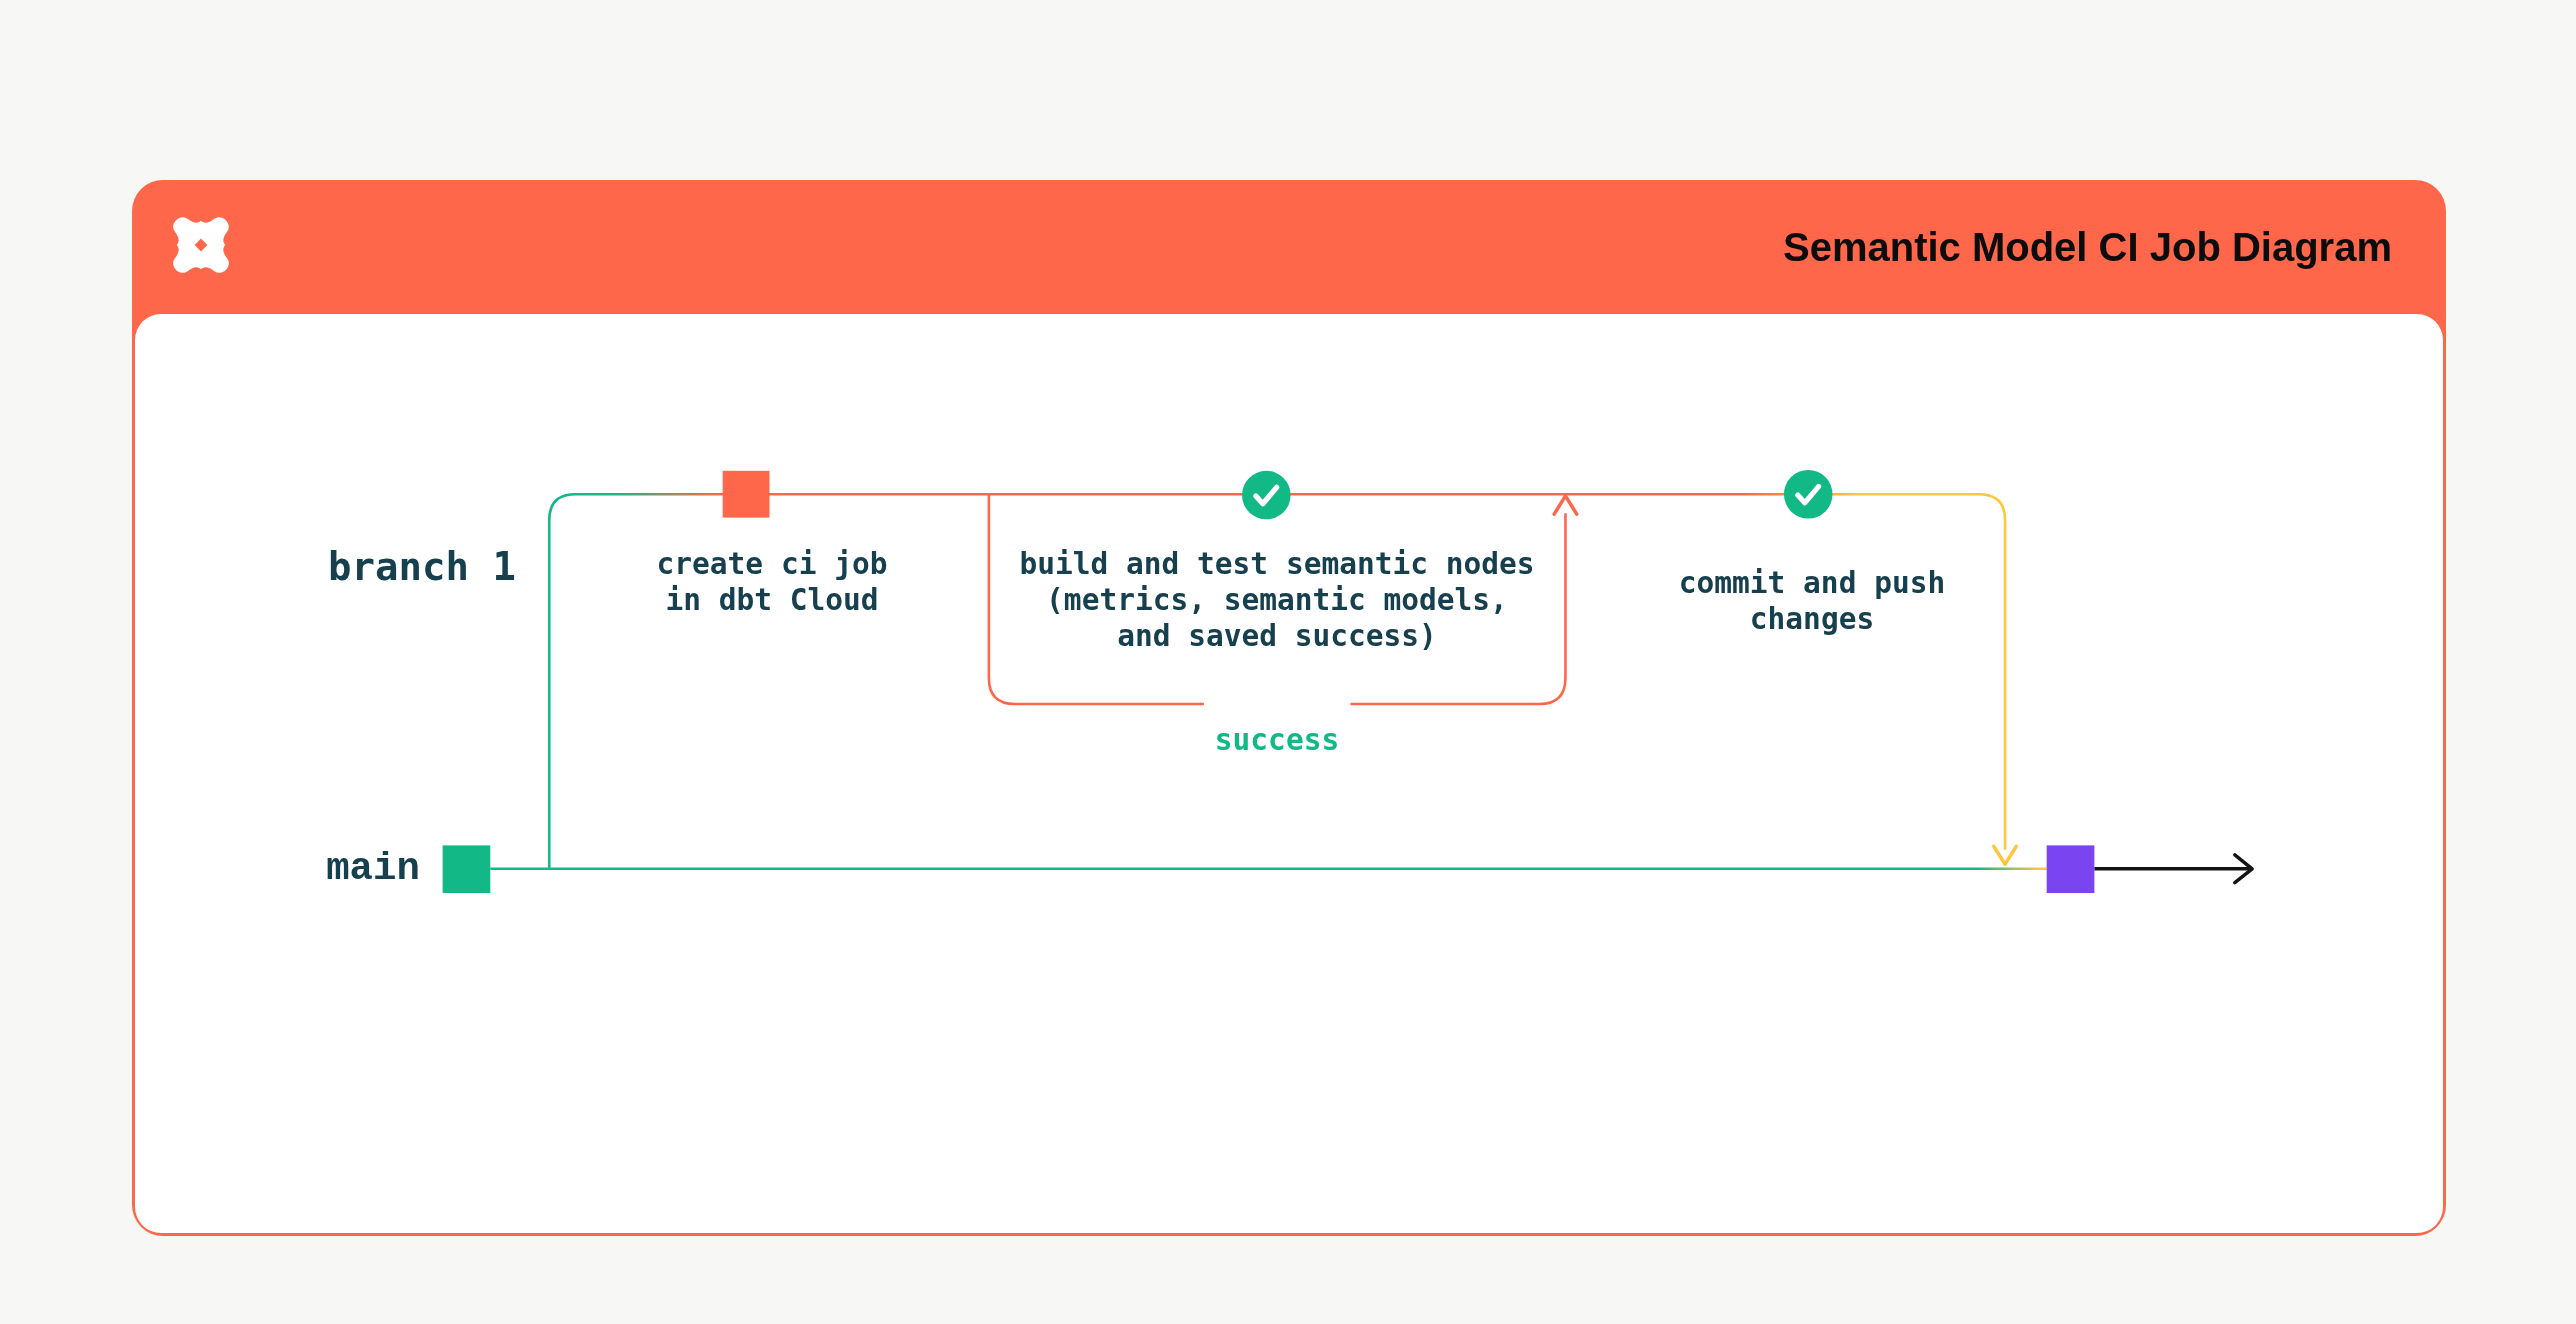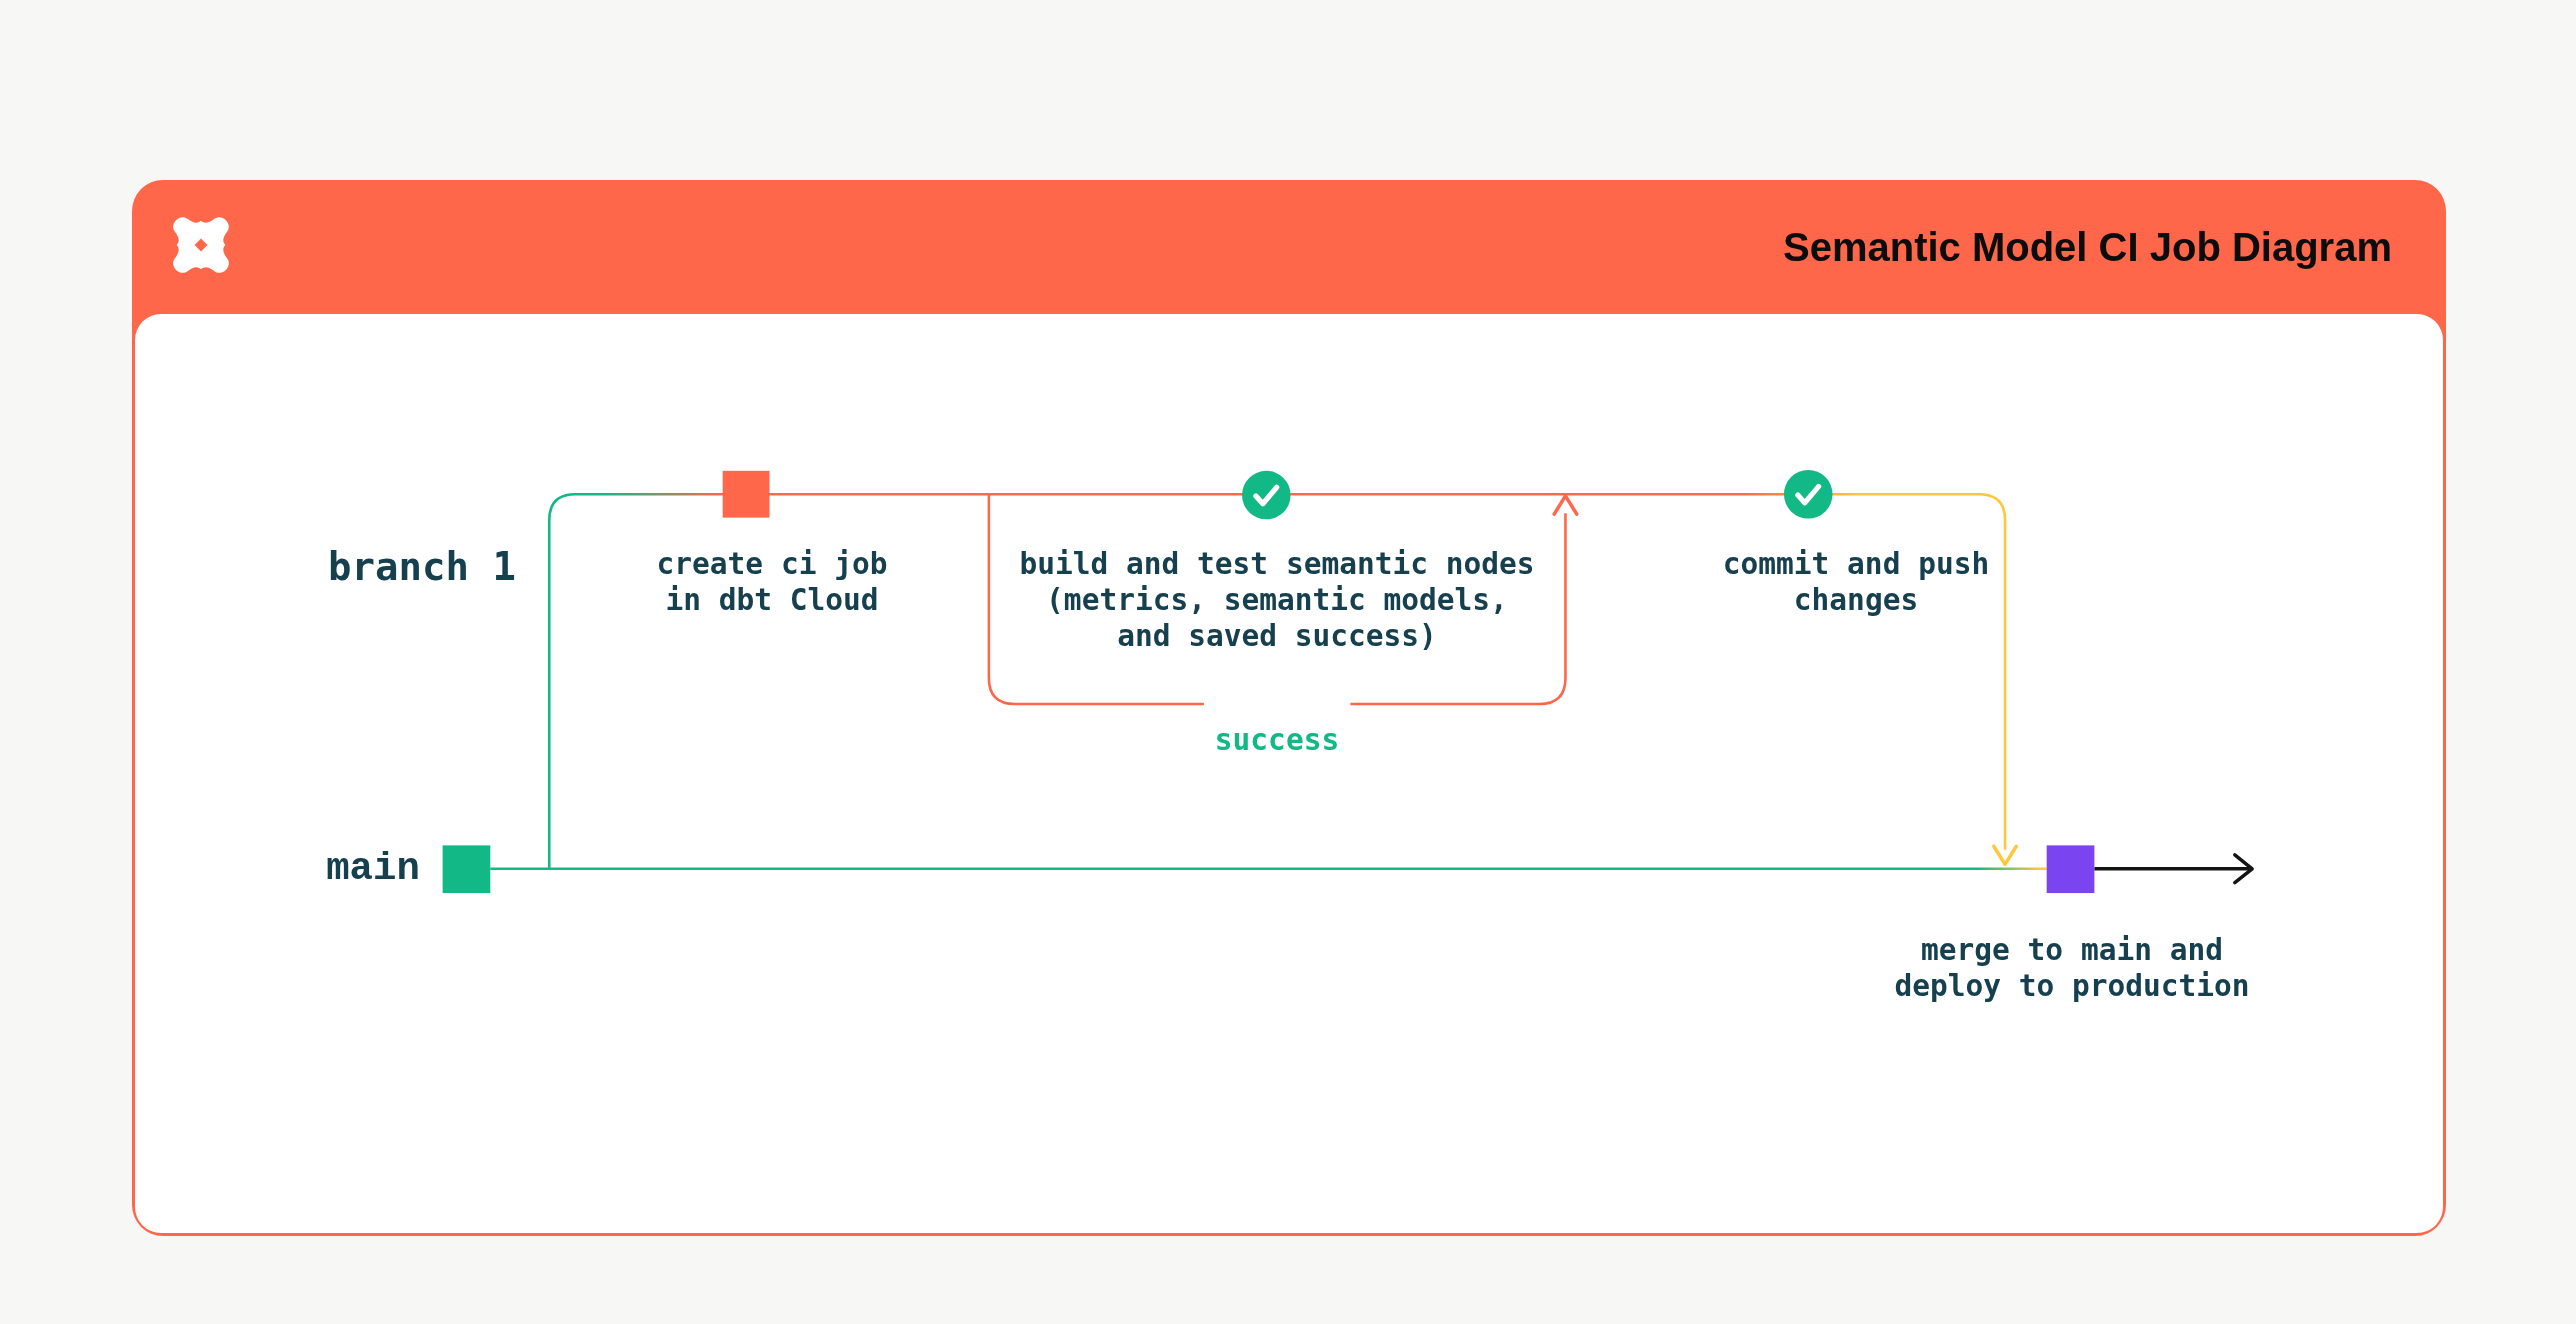--- a/index.html
+++ b/index.html
@@ -93,21 +93,19 @@
   </svg>
 
   <div class="dlabel" style="left:422px;top:542px;">branch 1</div>
   <div class="dlabel" style="left:373px;top:845px;font-family:Liberation Mono, monospace;">main</div>
 
   <div class="dtext" style="left:772px;top:546px;">create ci job
 in dbt Cloud</div>
   <div class="dtext" style="left:1277px;top:546px;">build and test semantic nodes
 (metrics, semantic models,
 and saved success)</div>
-  <div class="dtext" style="left:1812px;top:546px;margin-left:44px;">commit and push
+  <div class="dtext" style="left:1812px;top:565px;">commit and push
 changes</div>
-  <div class="dtext" style="left:2072px;top:932px;">merge to main and
-deploy to production</div>
 
   <div class="success" style="left:1277px;top:686px;">success</div>
 
 </div>
 
 
 </body></html>

